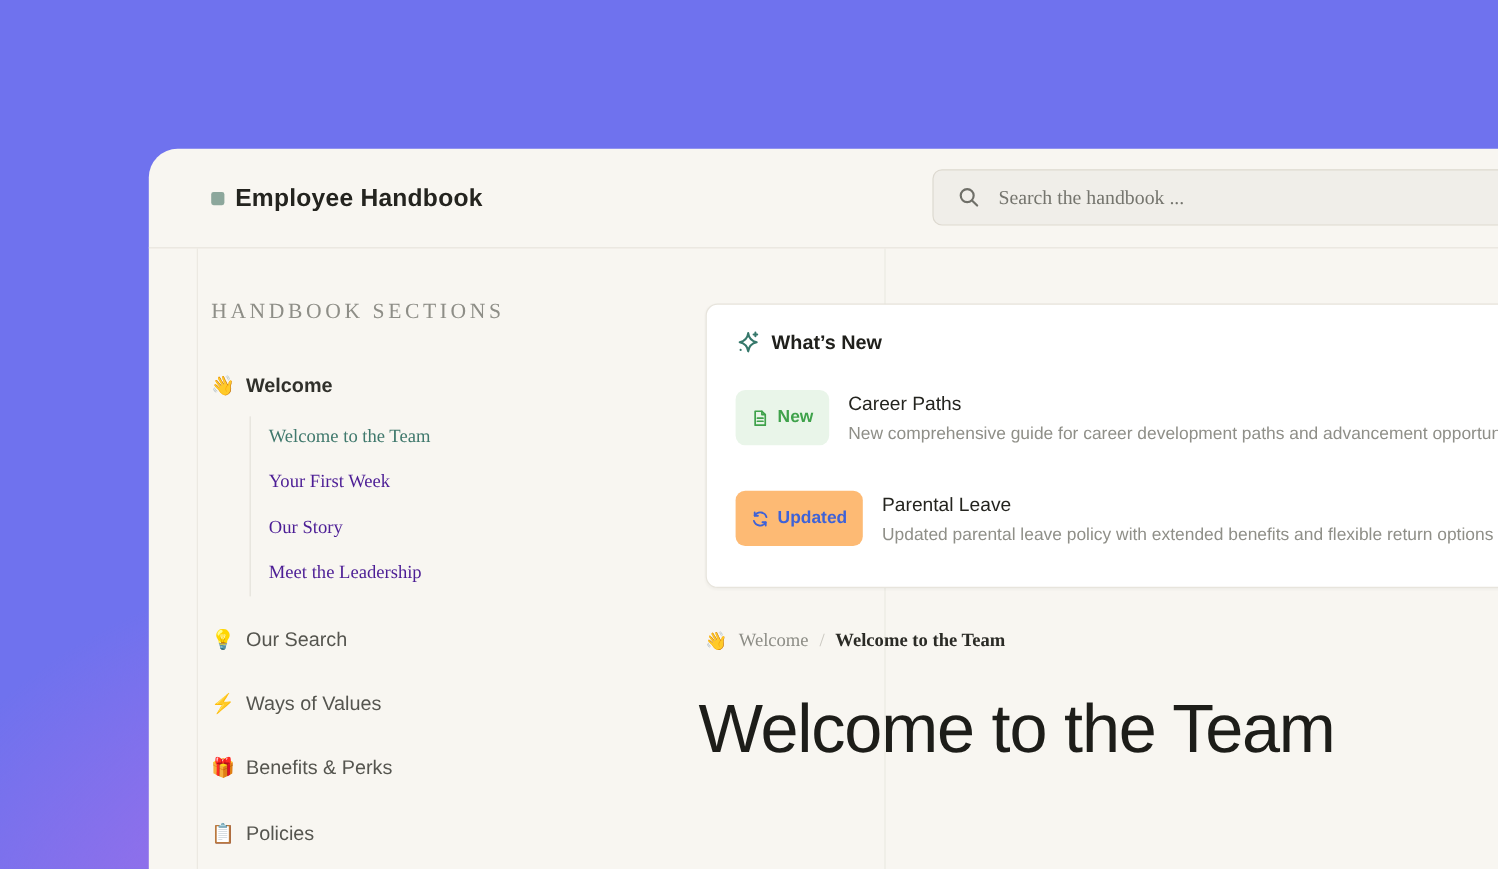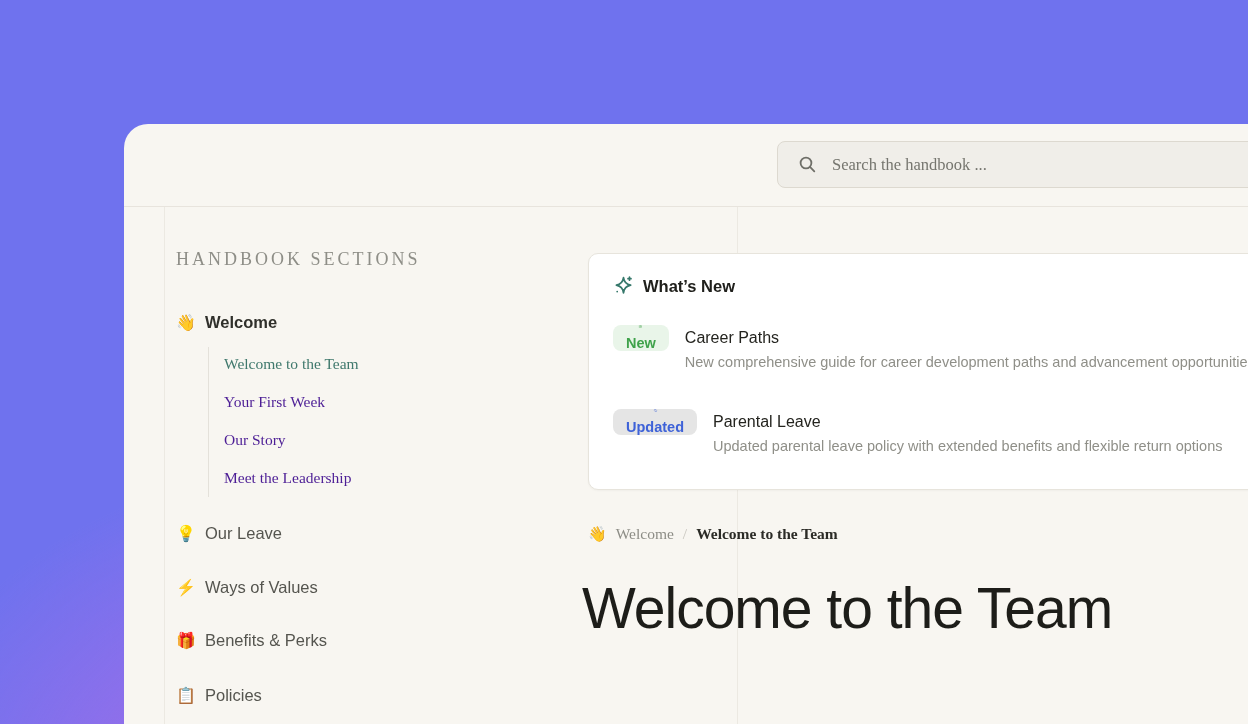--- a/index.html
+++ b/index.html
@@ -63,25 +63,25 @@
   .wn-card {
     position:absolute; left:464px; top:46px; width:742px; height:237px;
     background:#ffffff; border:1px solid #e7e4dc; border-radius:10px;
     box-shadow:0 1px 2px rgba(60,55,40,.04); overflow:hidden;
   }
   .wn-header { position:absolute; left:24px; top:21px; display:flex; align-items:flex-end; gap:9px; }
   .wn-title { font-size:16.5px; font-weight:700; color:#20201c; }
   .wn-row { position:absolute; left:24px; display:flex; align-items:flex-start; gap:16px; }
   .wn-row1 { top:71px; } .wn-row2 { top:155px; }
   .badge {
-    height:26px; display:flex; align-items:center; gap:7px; padding:0 13px;
-    border-radius:8px; font-size:14.5px; font-weight:600; white-space:nowrap;flex-direction:column;
+    height:46px; display:flex; align-items:center; gap:7px; padding:0 13px;
+    border-radius:8px; font-size:14.5px; font-weight:600; white-space:nowrap;
   }
   .badge-new     { background:#e9f5e9; color:#3fa24b; }
-  .badge-updated { background:#e5e5e5; color:#3e62d8;justify-content:center; }
+  .badge-updated { background:#fdba74; color:#3e62d8;justify-content:center; }
   .wn-item-title { font-size:16px; font-weight:500; color:#24241f; margin-top:4px; }
   .wn-item-desc  { font-size:14.5px; color:#8f8f88; margin-top:7px; white-space:nowrap; }
 
   
   .breadcrumb { position:absolute; left:464px; top:318px; display:flex; align-items:center; gap:9px; }
   .bc-emoji { font-size:15px; }
   .bc-section { font-size:15.5px; color:#8d8d86; }
   .bc-sep { font-size:15.5px; color:#c9c6bf; }
   .bc-current { font-size:15.5px; color:#2b2b26; font-weight:700; }
   .page-title {
@@ -93,20 +93,24 @@
   .lu-value { color:#22221d; font-weight:700; }
 
   svg { display:block; }
 </style>
 </head>
 <body>
 
 <div class="window">
 
   <div class="header">
+    <div class="brand">
+      <span class="logo-square"></span>
+      <span class="app-title">Employee Handbook</span>
+    </div>
     <div class="searchbox">
       <span>
         <svg width="19" height="19" viewBox="0 0 19 19" fill="none" stroke="#6f6f68" stroke-width="1.8" stroke-linecap="round">
           <circle cx="8" cy="8" r="5.4"></circle>
             <line x1="12.2" y1="12.2" x2="16.3" y2="16.3"></line>
         </svg>
       </span>
       <span class="search-ph mono">Search the handbook ...</span>
     </div>
   </div>
@@ -123,21 +127,21 @@
     </div>
 
     <div class="sub-guide"></div>
     <div class="sub-item mono active" style="top:147px;">Welcome to the Team</div>
     <div class="sub-item mono" style="top:185px;">Your First Week</div>
     <div class="sub-item mono" style="top:223px;">Our Story</div>
     <div class="sub-item mono" style="top:261px;">Meet the Leadership</div>
 
     <div class="nav-row" style="top:313px;">
       <span class="nav-emoji">💡</span>
-      <span class="nav-label">Our Leave</span>
+      <span class="nav-label">Our Search</span>
     </div>
     <div class="nav-row" style="top:367px;">
       <span class="nav-emoji">⚡</span>
       <span class="nav-label">Ways of Values</span>
     </div>
     <div class="nav-row" style="top:420px;">
       <span class="nav-emoji">🎁</span>
       <span class="nav-label">Benefits &amp; Perks</span>
     </div>
     <div class="nav-row" style="top:475px;">

